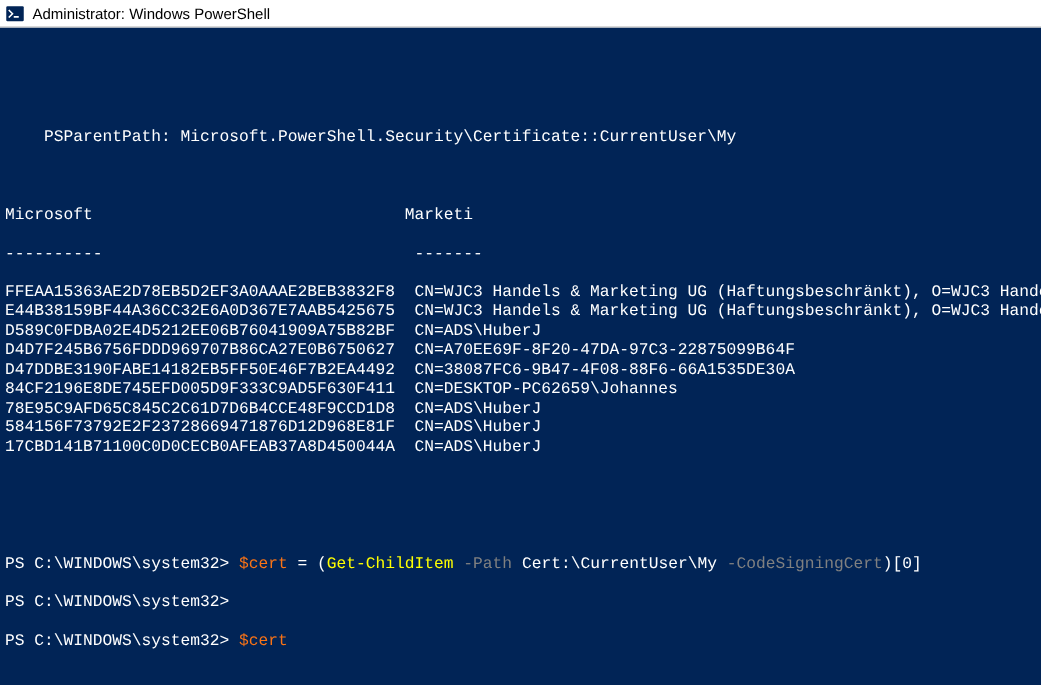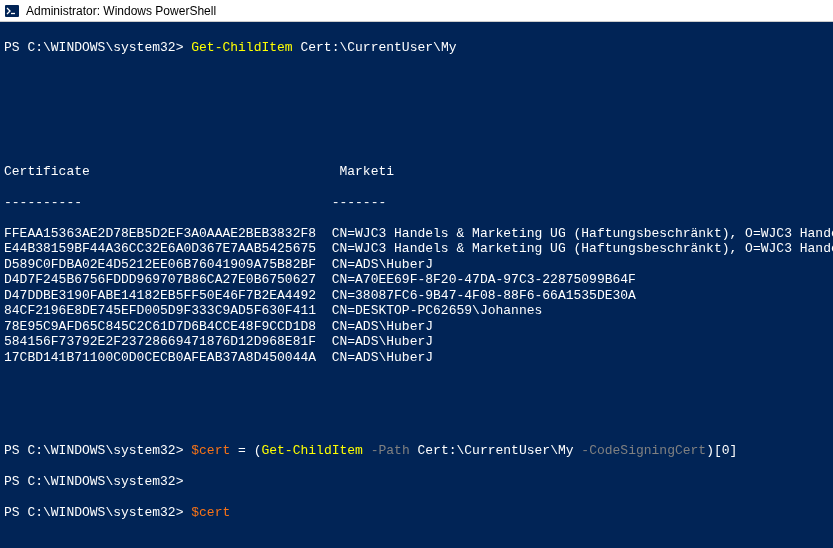--- a/index.html
+++ b/index.html
@@ -50,25 +50,25 @@
     <svg width="16" height="16" viewBox="0 0 16 16">
         <rect x="1" y="2" width="14" height="12" rx="1" fill="#012456"></rect>
         <path d="M3 5 L6 8 L3 11" stroke="#fff" stroke-width="1.3" fill="none"></path>
         <line x1="7" y1="10.5" x2="11" y2="10.5" stroke="#fff" stroke-width="1.3"></line>
       </svg>
   </span>
   <span>Administrator: Windows PowerShell</span>
 </div>
 
 <div class="terminal">
-<div><span class="white">PS C:\WINDOWS\system32&gt; </span><span class="yellow">Get-ChildItem</span><span class="white"> Cert:\CurrentUser\My</span></div>
 <div>&nbsp;</div>
 <div>&nbsp;</div>
+<div class="white">    PSParentPath: Microsoft.PowerShell.Security\Certificate::CurrentUser\My</div>
 <div>&nbsp;</div>
-<div class="white"><span>Certificate</span><span>                                </span><span>Marketi</span></div>
+<div class="white"><span>Microsoft</span><span>                                </span><span>Marketi</span></div>
 <div class="white"><span>----------</span><span>                                </span><span>-------</span></div>
 <div id="certs1"><div class="white">FFEAA15363AE2D78EB5D2EF3A0AAAE2BEB3832F8  CN=WJC3 Handels &amp; Marketing UG (Haftungsbeschränkt), O=WJC3 Handels &amp; Marketi</div><div class="white">E44B38159BF44A36CC32E6A0D367E7AAB5425675  CN=WJC3 Handels &amp; Marketing UG (Haftungsbeschränkt), O=WJC3 Handels &amp; Marketi</div><div class="white">D589C0FDBA02E4D5212EE06B76041909A75B82BF  CN=ADS\HuberJ</div><div class="white">D4D7F245B6756FDDD969707B86CA27E0B6750627  CN=A70EE69F-8F20-47DA-97C3-22875099B64F</div><div class="white">D47DDBE3190FABE14182EB5FF50E46F7B2EA4492  CN=38087FC6-9B47-4F08-88F6-66A1535DE30A</div><div class="white">84CF2196E8DE745EFD005D9F333C9AD5F630F411  CN=DESKTOP-PC62659\Johannes</div><div class="white">78E95C9AFD65C845C2C61D7D6B4CCE48F9CCD1D8  CN=ADS\HuberJ</div><div class="white">584156F73792E2F23728669471876D12D968E81F  CN=ADS\HuberJ</div><div class="white">17CBD141B71100C0D0CECB0AFEAB37A8D450044A  CN=ADS\HuberJ</div></div>
 <div>&nbsp;</div>
 <div>&nbsp;</div>
 <div><span class="white">PS C:\WINDOWS\system32&gt; </span><span class="green">$cert</span><span class="white"> = </span><span class="white">(</span><span class="yellow">Get-ChildItem</span><span class="gray"> -Path</span><span class="white"> Cert:\CurrentUser\My</span><span class="gray"> -CodeSigningCert</span><span class="white">)[</span><span class="white">0</span><span class="white">]</span></div>
 <div><span class="white">PS C:\WINDOWS\system32&gt; </span></div>
 <div><span class="white">PS C:\WINDOWS\system32&gt; </span><span class="green">$cert</span></div>
 
 
 

